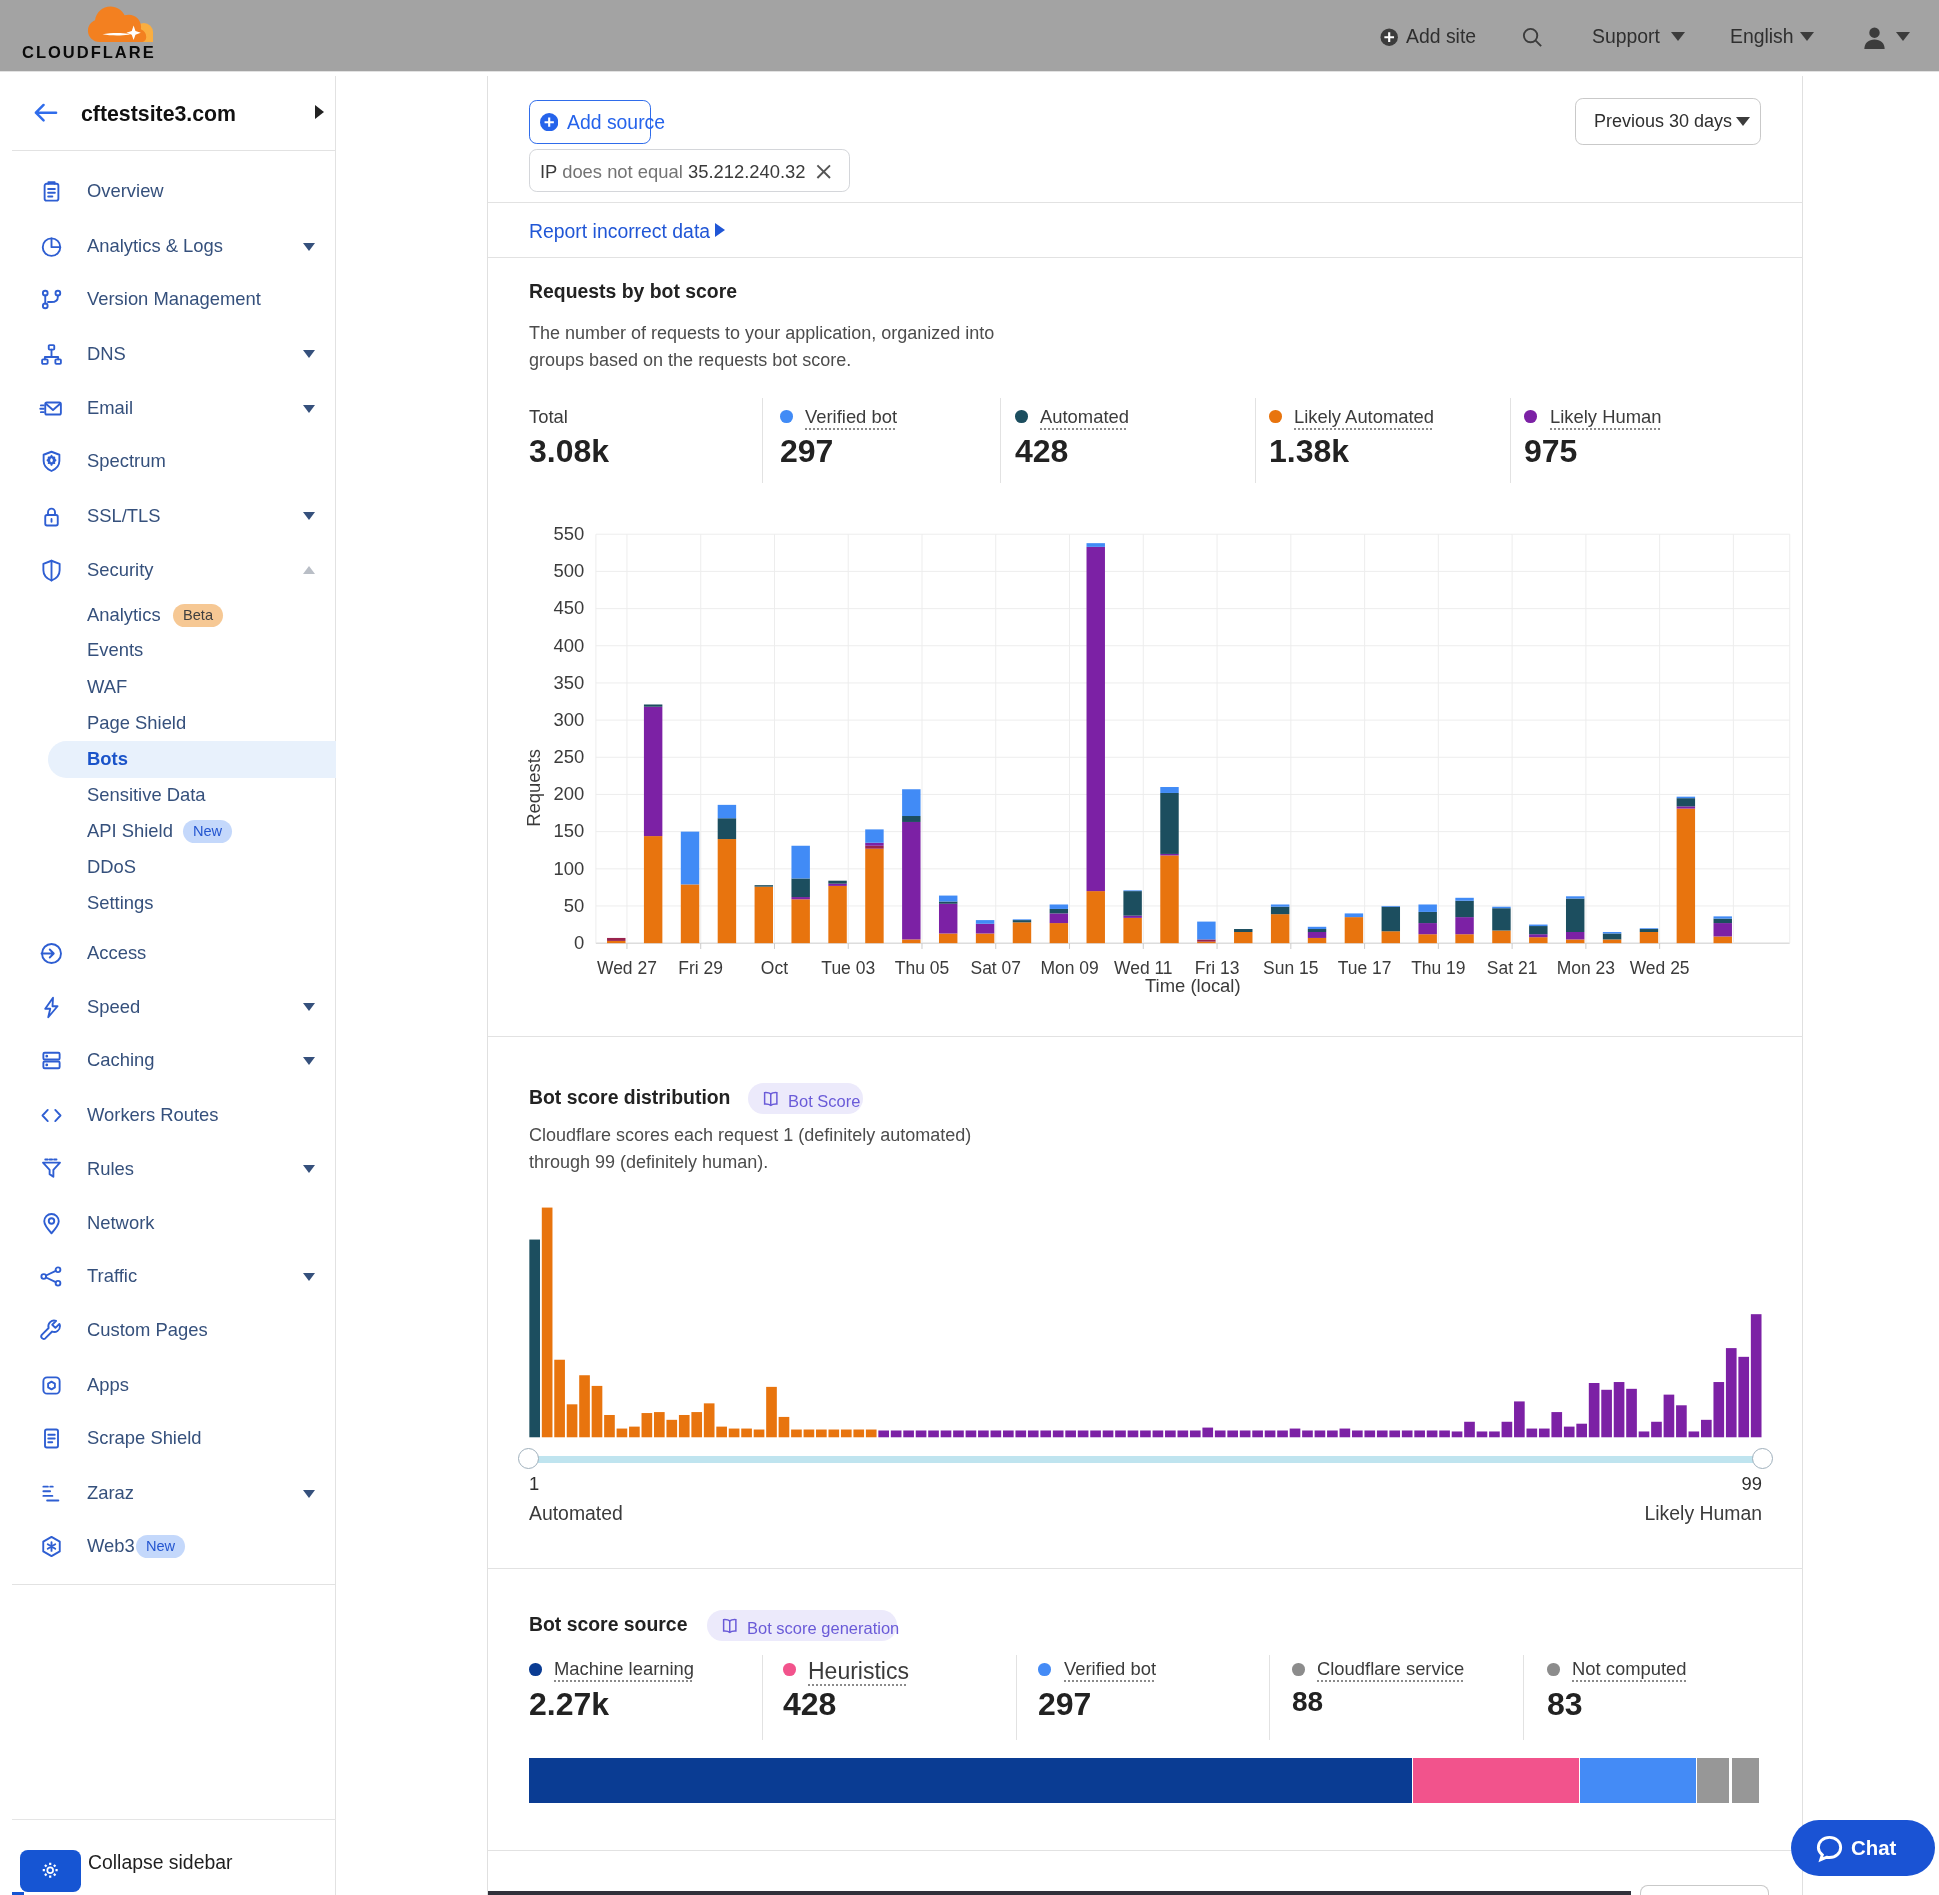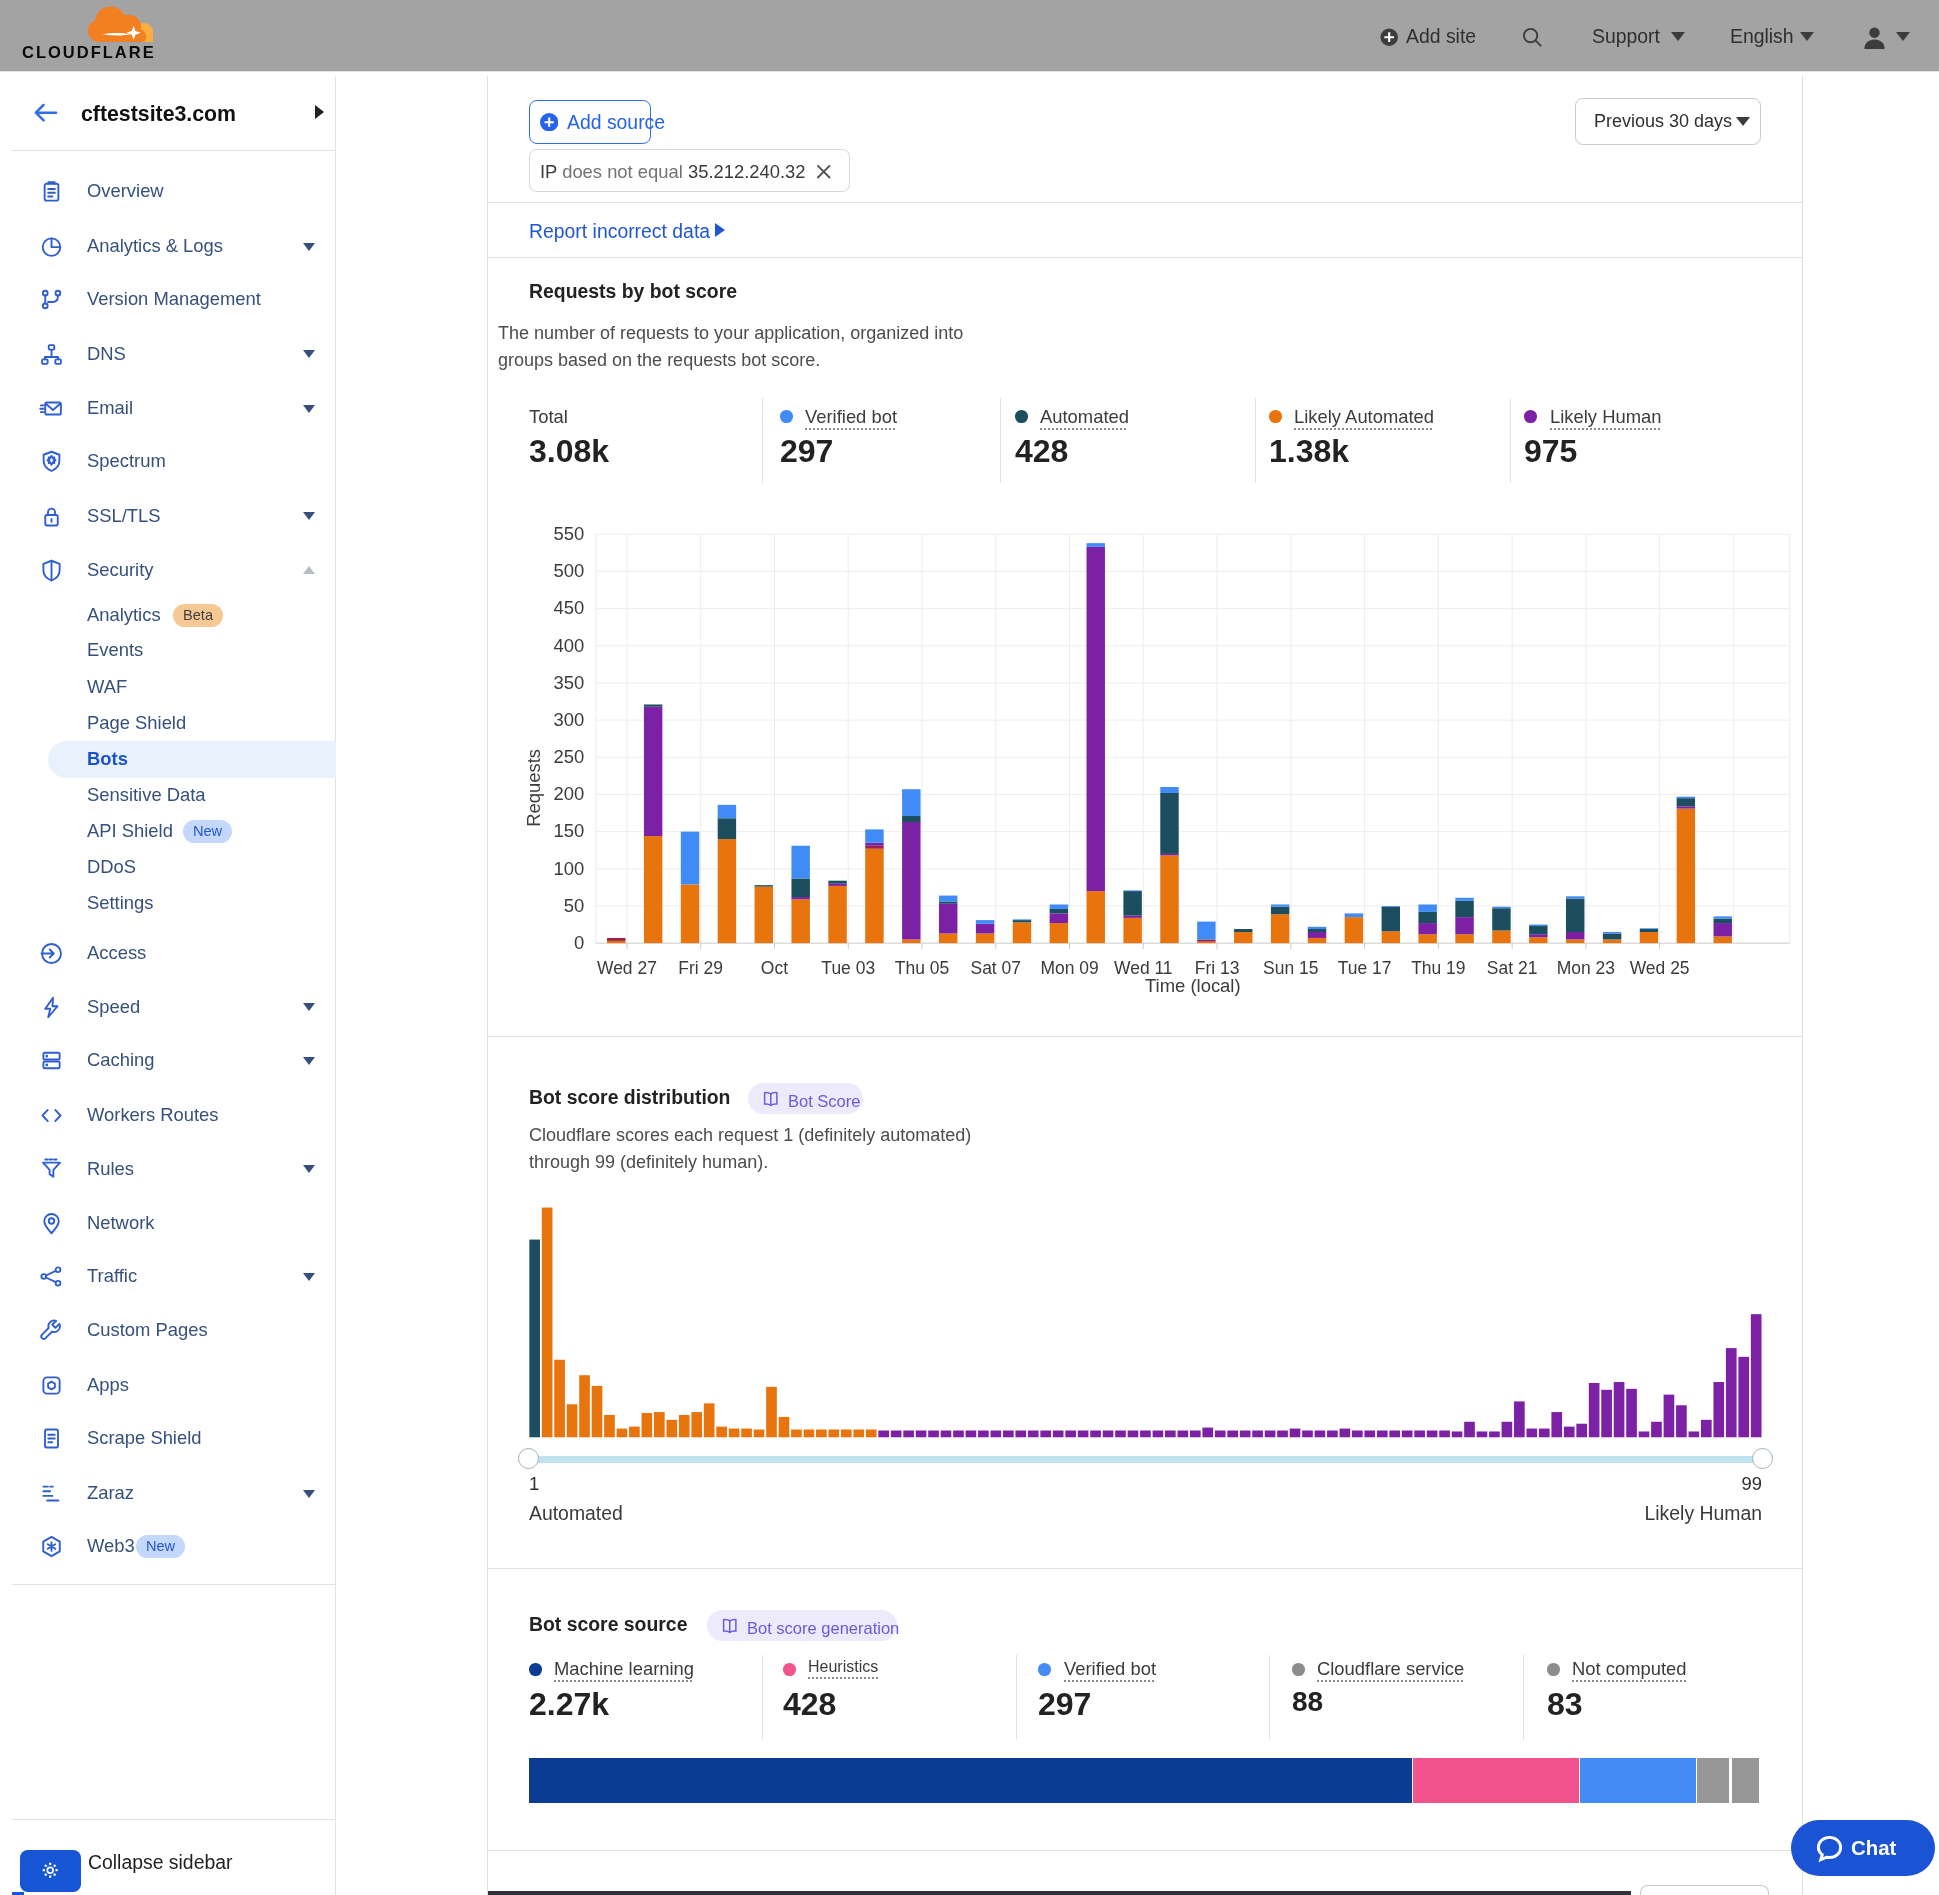--- a/index.html
+++ b/index.html
@@ -203,21 +203,21 @@
 <div class="abs" style="left:540px;top:161px;font-size:18.4px;color:#3a3a3a">IP <span style="color:#737373">does not equal</span> 35.212.240.32</div>
 <svg class="abs" style="left:814px;top:162px" width="19.4" height="19.4" viewBox="0 0 20 20" fill="none" stroke="#555" stroke-width="2">
     <path d="M3.5 3.5l13 13M16.5 3.5l-13 13"></path>
   </svg>
 <div class="abs" style="left:1575px;top:98px;width:186px;height:47px;border:1.9px solid #c9c9c9;border-radius:7.8px;background:#fff"></div>
 <div class="abs" style="left:1594px;top:111px;font-size:18px;color:#2f2f2f">Previous 30 days</div>
 <div class="abs hdr-caret" style="left:1736px;top:117px"></div>
 <div class="abs" style="left:529px;top:220px;font-size:19.4px;color:#2056d6">Report incorrect data</div>
 <div class="abs" style="left:715px;top:223px;width:0;height:0;border-top:7.8px solid transparent;border-bottom:7.8px solid transparent;border-left:10.7px solid #2056d6"></div>
 <div class="abs" style="left:529px;top:280px;font-size:19.4px;font-weight:bold;color:#222">Requests by bot score</div>
-<div class="abs" style="left:498px;top:320px;font-size:18px;line-height:27px;color:#4c4c4c">The number of requests to your application, organized into<br>groups based on the requests bot score.</div>
+<div class="abs" style="left:529px;top:320px;font-size:18px;line-height:27px;color:#4c4c4c">The number of requests to your application, organized into<br>groups based on the requests bot score.</div>
 <div class="abs " style="left:529px;top:406px;font-size:18.4px;color:#3b3b3b">Total</div>
 <div class="abs" style="left:529px;top:433px;font-size:32px;font-weight:bold;color:#222">3.08k</div>
 <div class="abs" style="left:762px;top:398px;width:1px;height:85px;background:#e2e2e2"></div>
 <div class="abs" style="left:780px;top:410px;width:12.6px;height:12.6px;border-radius:50%;background:#418bf6"></div>
 <div class="abs dotted" style="left:805px;top:406px;font-size:18.4px;color:#3b3b3b">Verified bot</div>
 <div class="abs" style="left:780px;top:433px;font-size:32px;font-weight:bold;color:#222">297</div>
 <div class="abs" style="left:1000px;top:398px;width:1px;height:85px;background:#e2e2e2"></div>
 <div class="abs" style="left:1015px;top:410px;width:12.6px;height:12.6px;border-radius:50%;background:#1c4e5f"></div>
 <div class="abs dotted" style="left:1040px;top:406px;font-size:18.4px;color:#3b3b3b">Automated</div>
 <div class="abs" style="left:1015px;top:433px;font-size:32px;font-weight:bold;color:#222">428</div>
@@ -528,21 +528,21 @@
 <svg class="abs" style="left:721px;top:1617px" width="17.5" height="17.5" viewBox="0 0 20 20" fill="none" stroke="#6a5bd8" stroke-width="1.7">
     <path d="M10 4.5C8.6 3.3 6.7 2.8 3 3v13c3.7-.2 5.6.3 7 1.5 1.4-1.2 3.3-1.7 7-1.5V3c-3.7-.2-5.6.3-7 1.5z"></path>
     <path d="M10 4.5v13"></path>
   </svg>
 <div class="abs" style="left:747px;top:1619px;font-size:16.5px;color:#6a5bd8">Bot score generation</div>
 <div class="abs" style="left:529px;top:1663px;width:12.6px;height:12.6px;border-radius:50%;background:#0a3c93"></div>
 <div class="abs dotted" style="left:554px;top:1658px;font-size:18.4px;color:#3b3b3b">Machine learning</div>
 <div class="abs" style="left:529px;top:1686px;font-size:32px;font-weight:bold;color:#222">2.27k</div>
 <div class="abs" style="left:762px;top:1655px;width:1px;height:85px;background:#e2e2e2"></div>
 <div class="abs" style="left:783px;top:1663px;width:12.6px;height:12.6px;border-radius:50%;background:#f2538c"></div>
-<div class="abs dotted" style="left:808px;top:1658px;font-size:16px;color:#3b3b3b">Heuristics</div>
+<div class="abs dotted" style="left:808px;top:1658px;font-size:23px;color:#3b3b3b">Heuristics</div>
 <div class="abs" style="left:783px;top:1686px;font-size:32px;font-weight:bold;color:#222">428</div>
 <div class="abs" style="left:1016px;top:1655px;width:1px;height:85px;background:#e2e2e2"></div>
 <div class="abs" style="left:1038px;top:1663px;width:12.6px;height:12.6px;border-radius:50%;background:#448bf6"></div>
 <div class="abs dotted" style="left:1064px;top:1658px;font-size:18.4px;color:#3b3b3b">Verified bot</div>
 <div class="abs" style="left:1038px;top:1686px;font-size:32px;font-weight:bold;color:#222">297</div>
 <div class="abs" style="left:1269px;top:1655px;width:1px;height:85px;background:#e2e2e2"></div>
 <div class="abs" style="left:1292px;top:1663px;width:12.6px;height:12.6px;border-radius:50%;background:#8c8c8c"></div>
 <div class="abs dotted" style="left:1317px;top:1658px;font-size:18.4px;color:#3b3b3b">Cloudflare service</div>
 <div class="abs" style="left:1292px;top:1686px;font-size:28px;font-weight:bold;color:#222">88</div>
 <div class="abs" style="left:1523px;top:1655px;width:1px;height:85px;background:#e2e2e2"></div>

